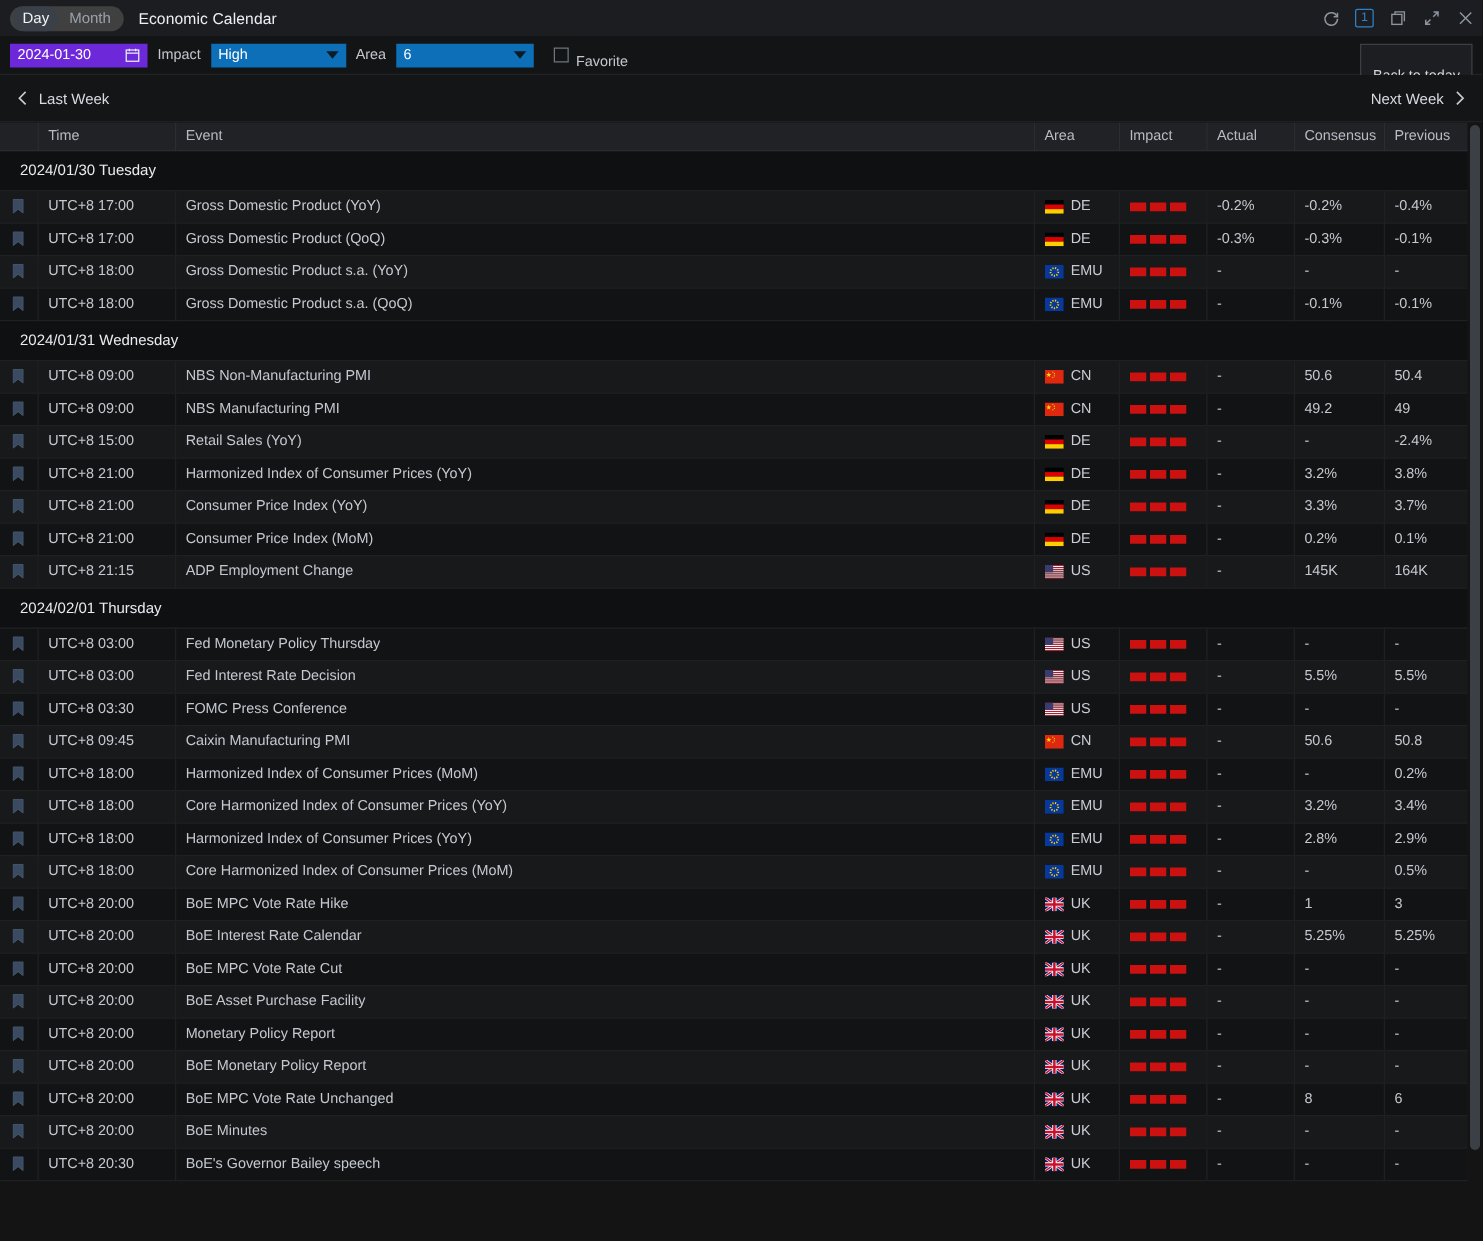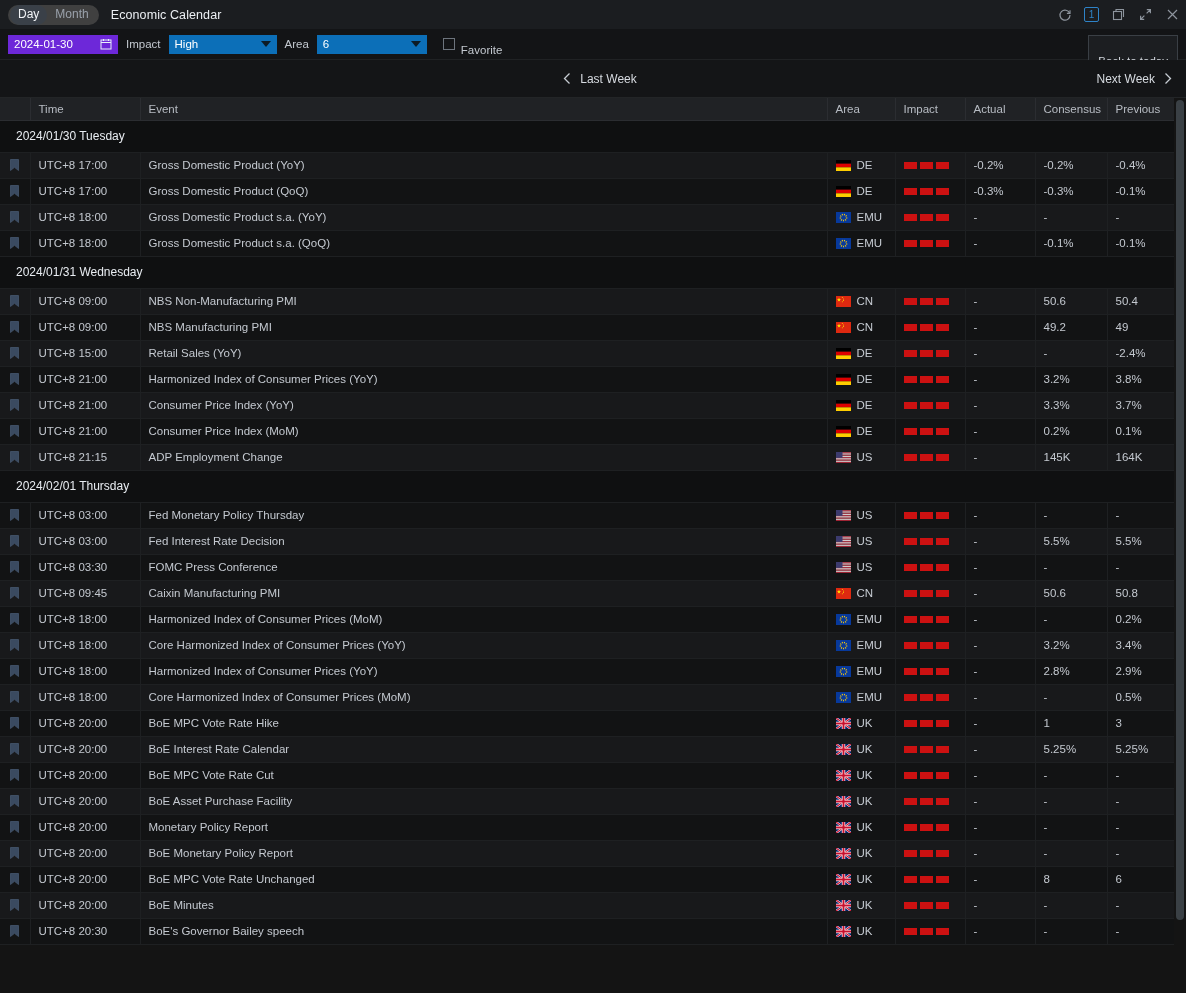--- a/index.html
+++ b/index.html
@@ -83,21 +83,21 @@
   .backtoday {
     position: absolute; right: 8px; top: 6px;
     height: 19px; padding: 16px 9px; font-size: 11.5px; line-height: 18px;
     border: 1px solid #3a3f45; color: #d3d8de; background: #1c1e21; cursor: pointer;
   }
 
   
   .weeknav {
     height: 38px; flex: 0 0 38px;
     background: #141517; display: flex; align-items: center;
-    position: relative; border-bottom: 1px solid #232527; justify-content: center;
+    position: relative; border-bottom: 1px solid #232527;
   }
   .weekbtn {
     display: flex; align-items: center; gap: 7px;
     font-size: 12px; color: #d7dbe1; cursor: pointer;
   }
   .weekbtn.left { margin-left: 13px; }
   .weekbtn.right { position: absolute; right: 13px; }
   .chev { color: #c7ccd3; display: flex; }
   .daystrip {
     position: absolute; left: 50%; transform: translateX(-50%);

